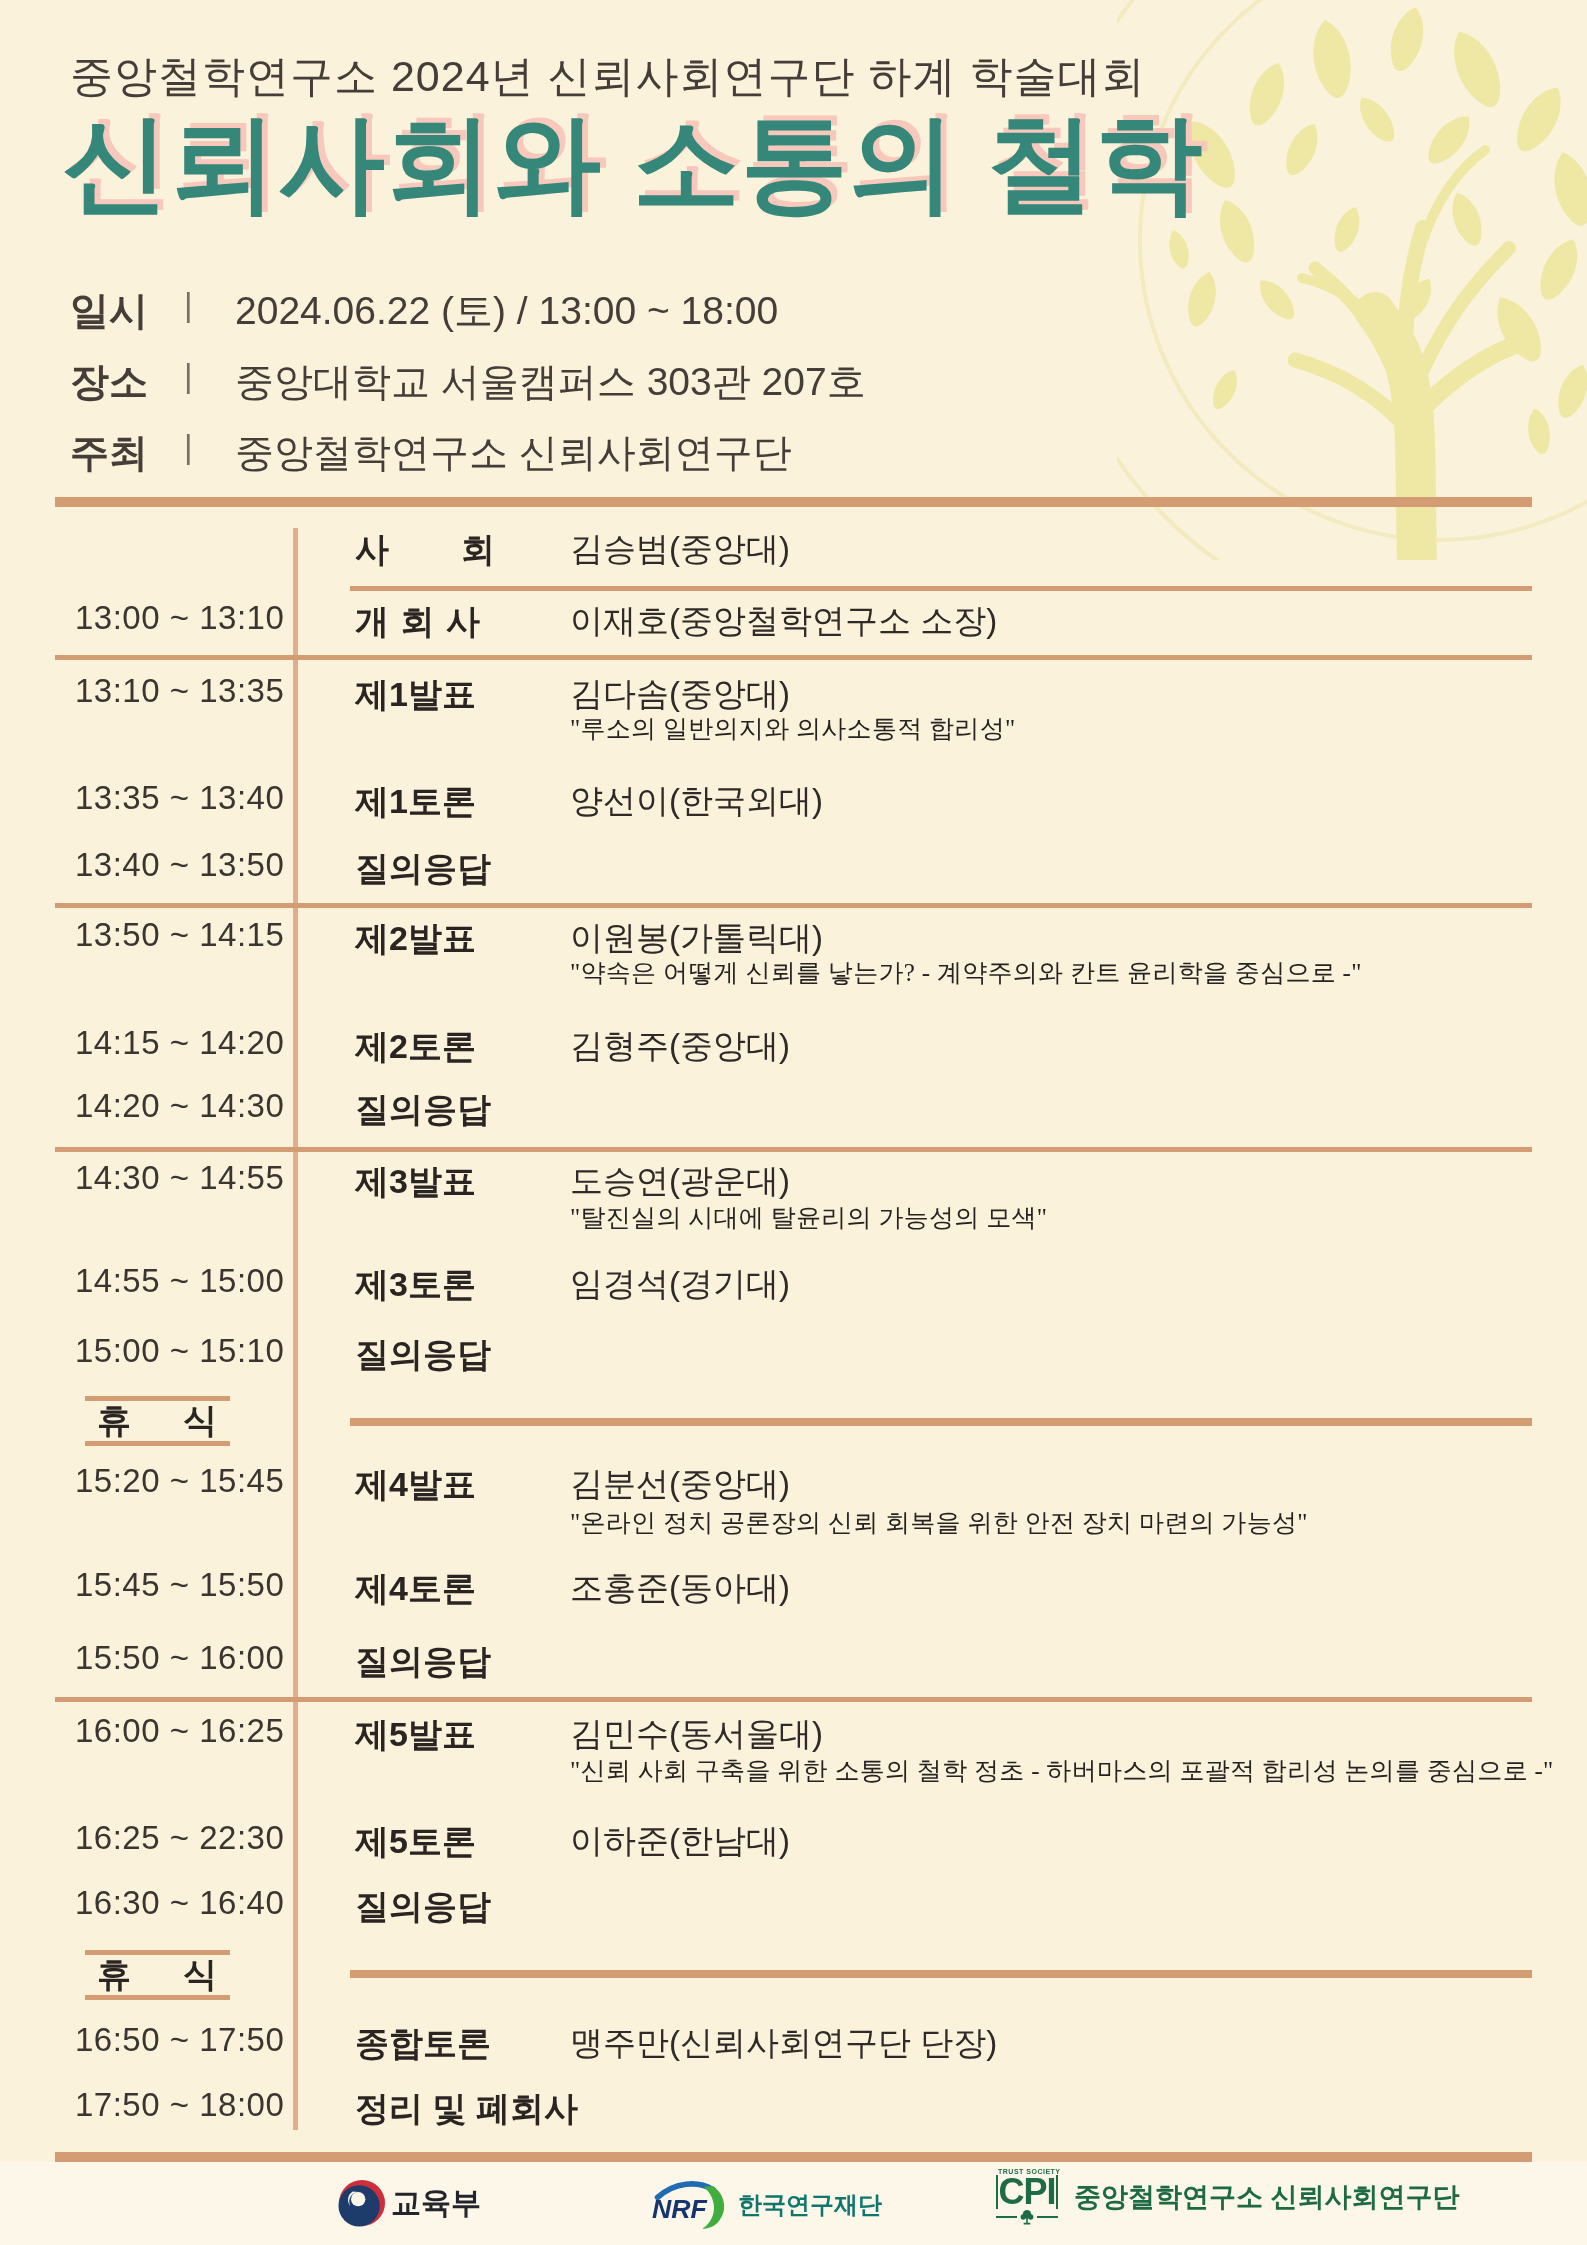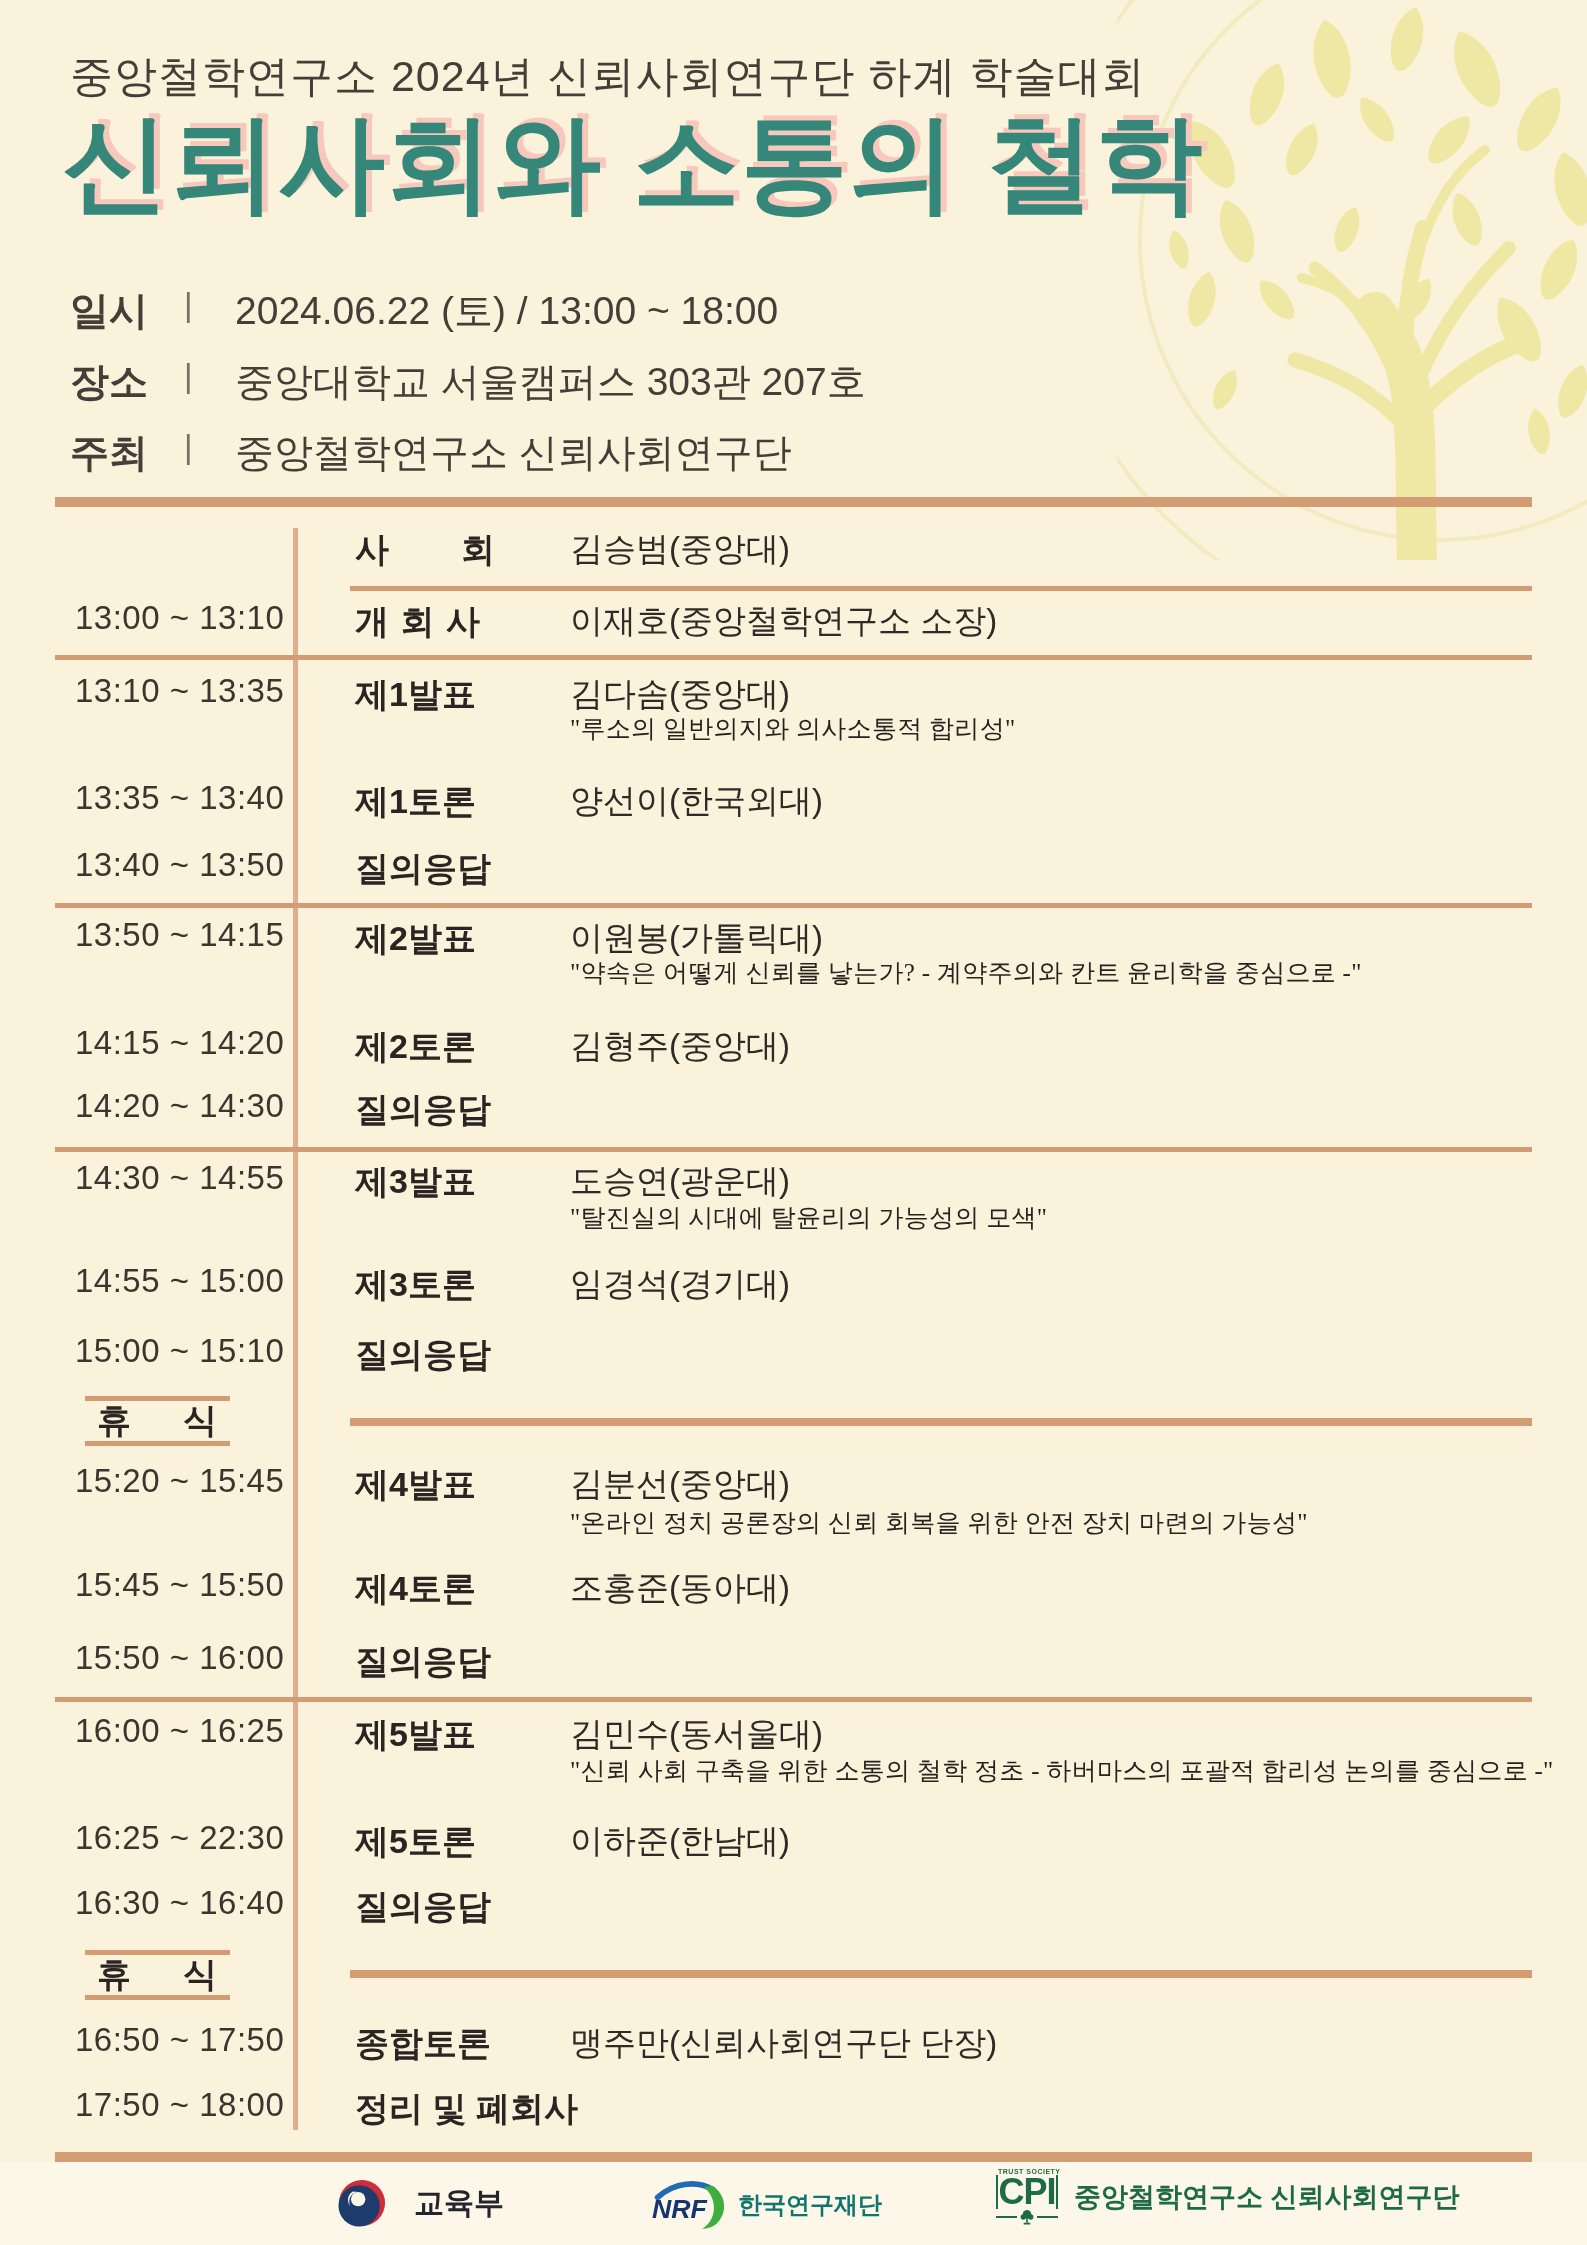--- a/index.html
+++ b/index.html
@@ -26,21 +26,21 @@
   .srow .s{position:absolute;left:570px;font-size:33px;font-weight:500;color:#2f2a27;white-space:nowrap;text-align:right;}
   .subtitle{position:absolute;left:570px;font-family:"Liberation Serif",serif;font-size:25px;
             color:#262220;white-space:nowrap;letter-spacing:.3px;}
   .break-box{position:absolute;left:85px;width:145px;height:40px;border-top:5px solid #d49c73;
              border-bottom:5px solid #d49c73;display:flex;align-items:center;}
   .break-box .b-label{font-size:34px;font-weight:700;color:#2a2522;margin-left:12px;}
   .justify{display:inline-flex;justify-content:space-between;}
   
   .footer-strip{position:absolute;left:0;top:2162px;width:1587px;height:83px;background:#fcf7e9;}
   .logo-group{position:absolute;display:flex;align-items:center;}
-  .moe-name{font-size:30px;font-weight:600;color:#24242c;margin-left:28px;}
+  .moe-name{font-size:30px;font-weight:600;color:#24242c;margin-left:5px;}
   .nrf-name{font-size:24px;font-weight:700;color:#0f766e;margin-left:8px;}
   .cpi-name{font-size:27px;font-weight:700;color:#1d6a45;margin-left:16px;}
   .cpi-box{width:62px;display:flex;flex-direction:column;align-items:center;color:#1e6b48;}
   .cpi-row1,.cpi-row3{display:flex;align-items:center;width:100%;}
   .cpi-hline{flex:1;height:2px;background:#1e6b48;}
   .cpi-tagline{font-size:7px;font-weight:700;letter-spacing:.5px;padding:0 2px;white-space:nowrap;}
   .cpi-mid{display:flex;align-items:center;width:100%;justify-content:space-between;}
   .cpi-vline{width:2.5px;height:34px;background:#1e6b48;}
   .cpi-abbr{font-size:36px;font-weight:800;letter-spacing:-1px;line-height:.95;}
 </style>

